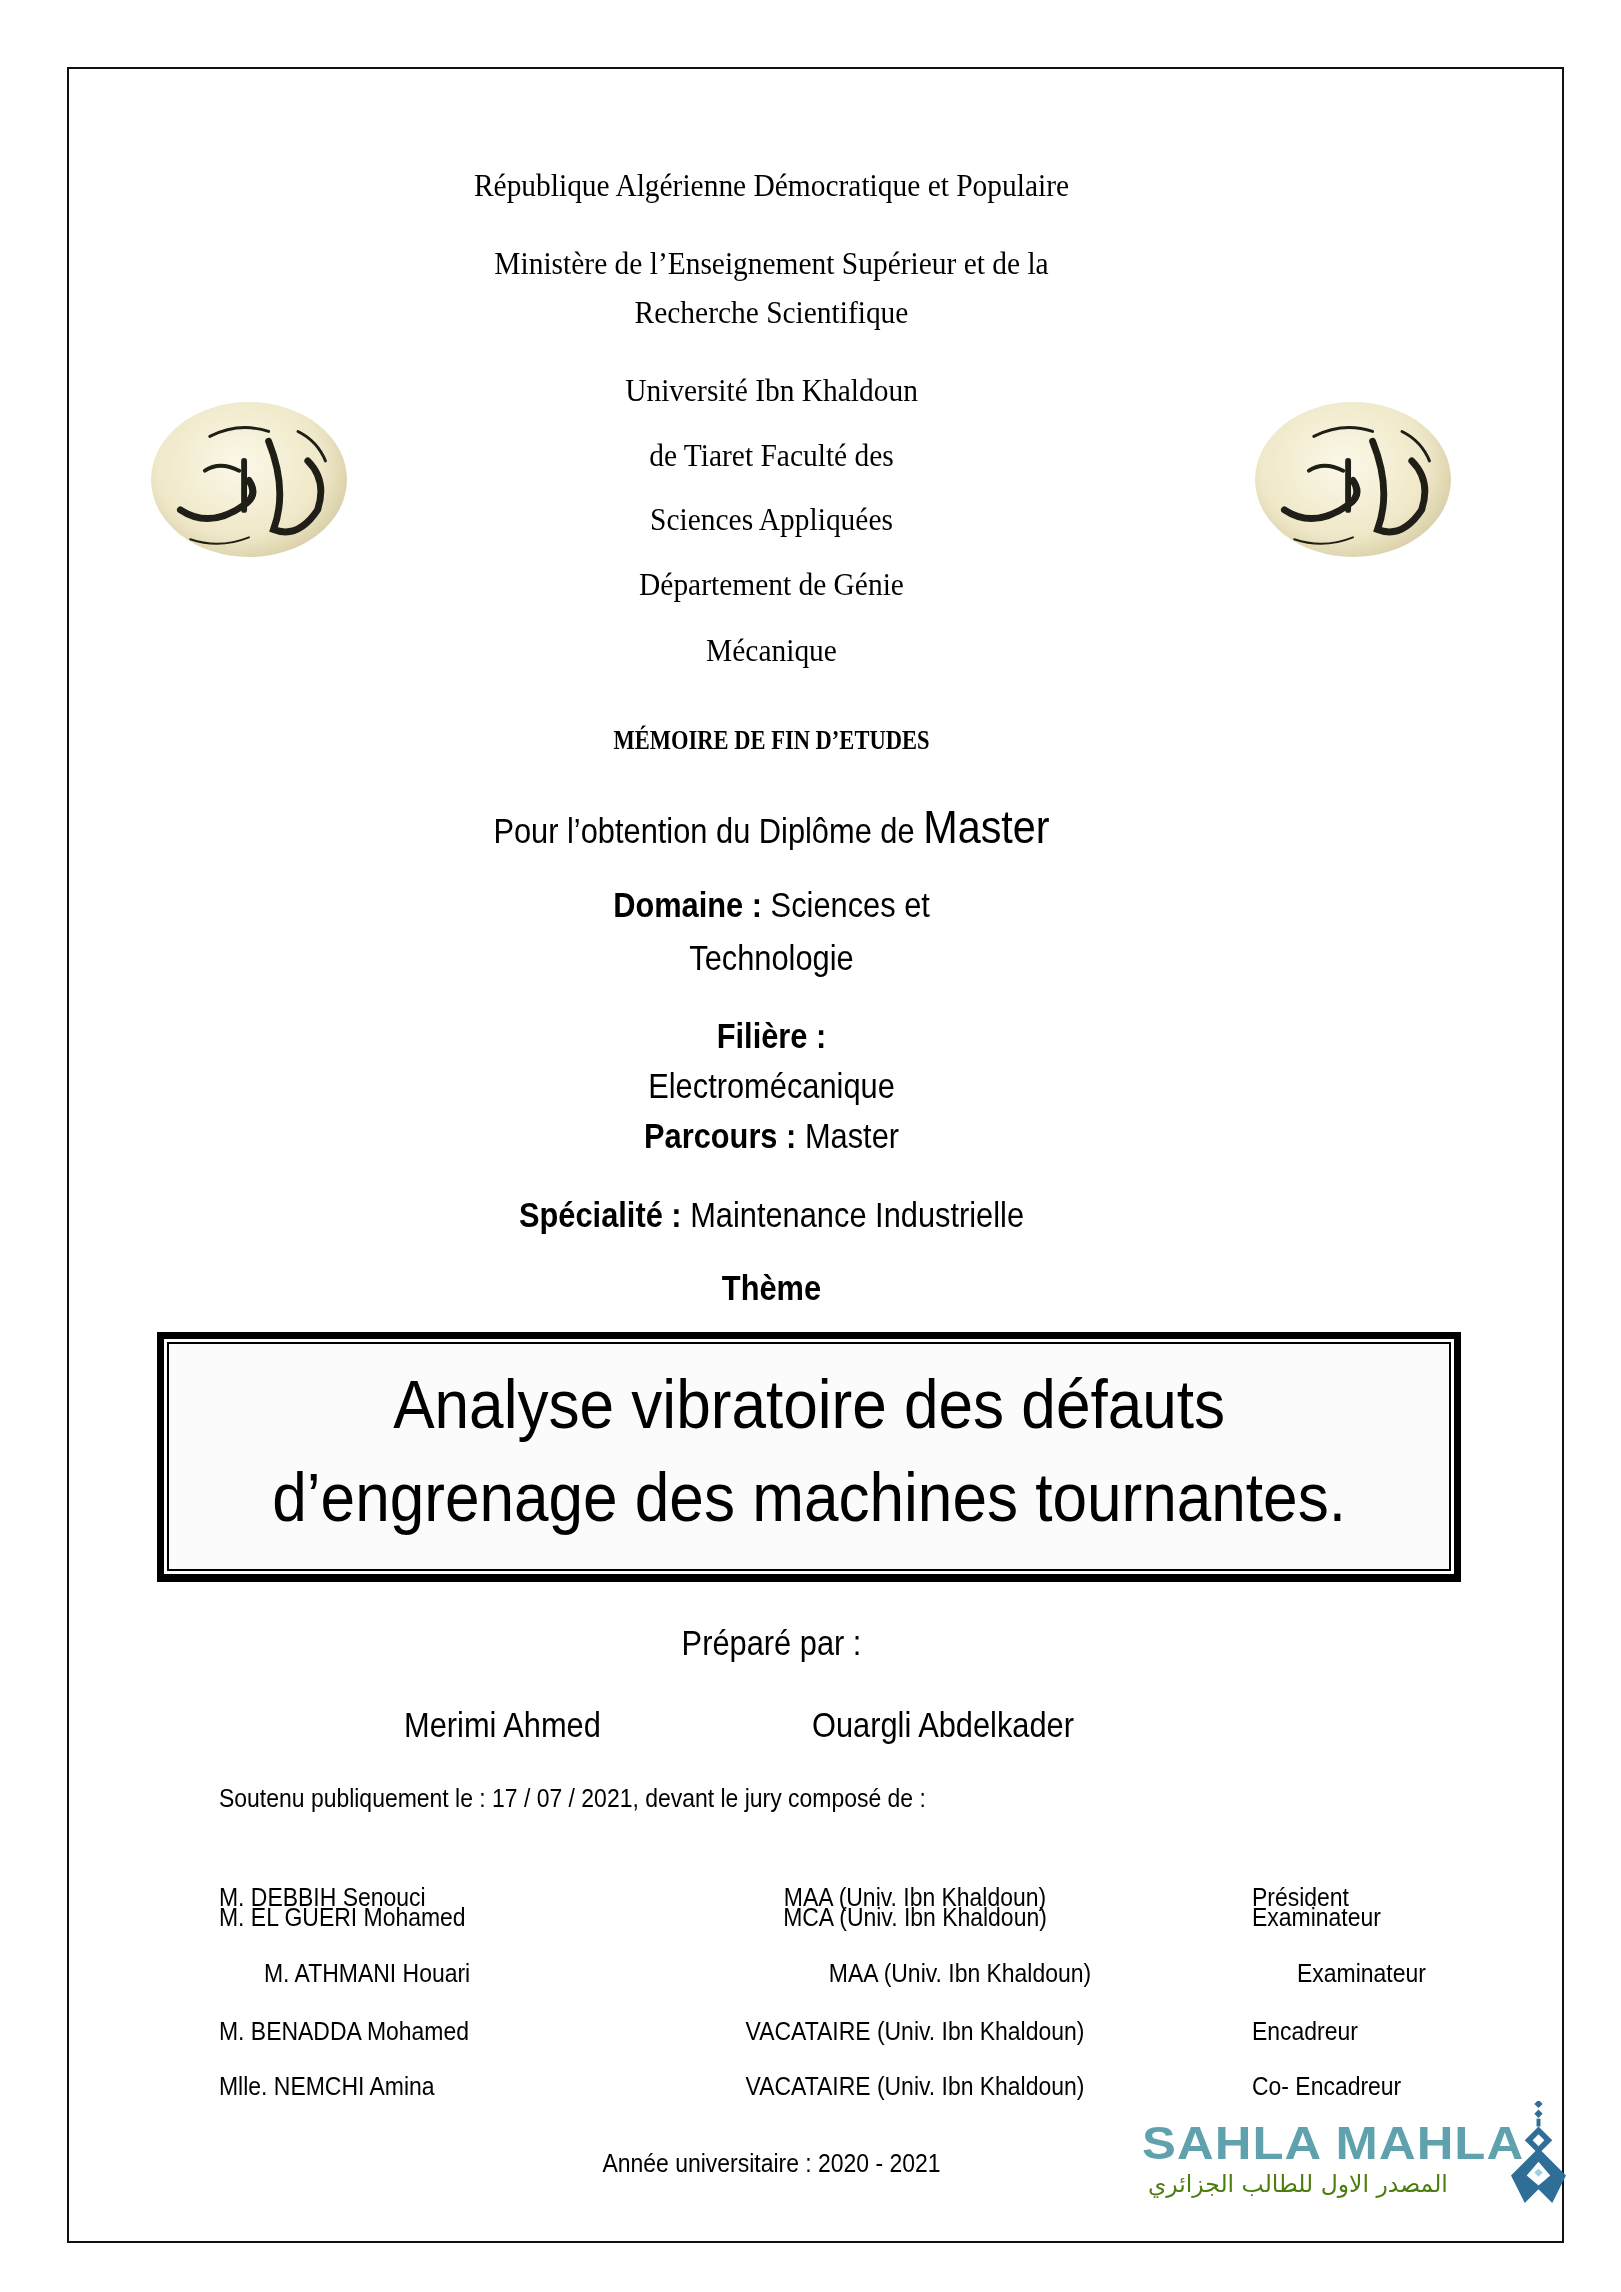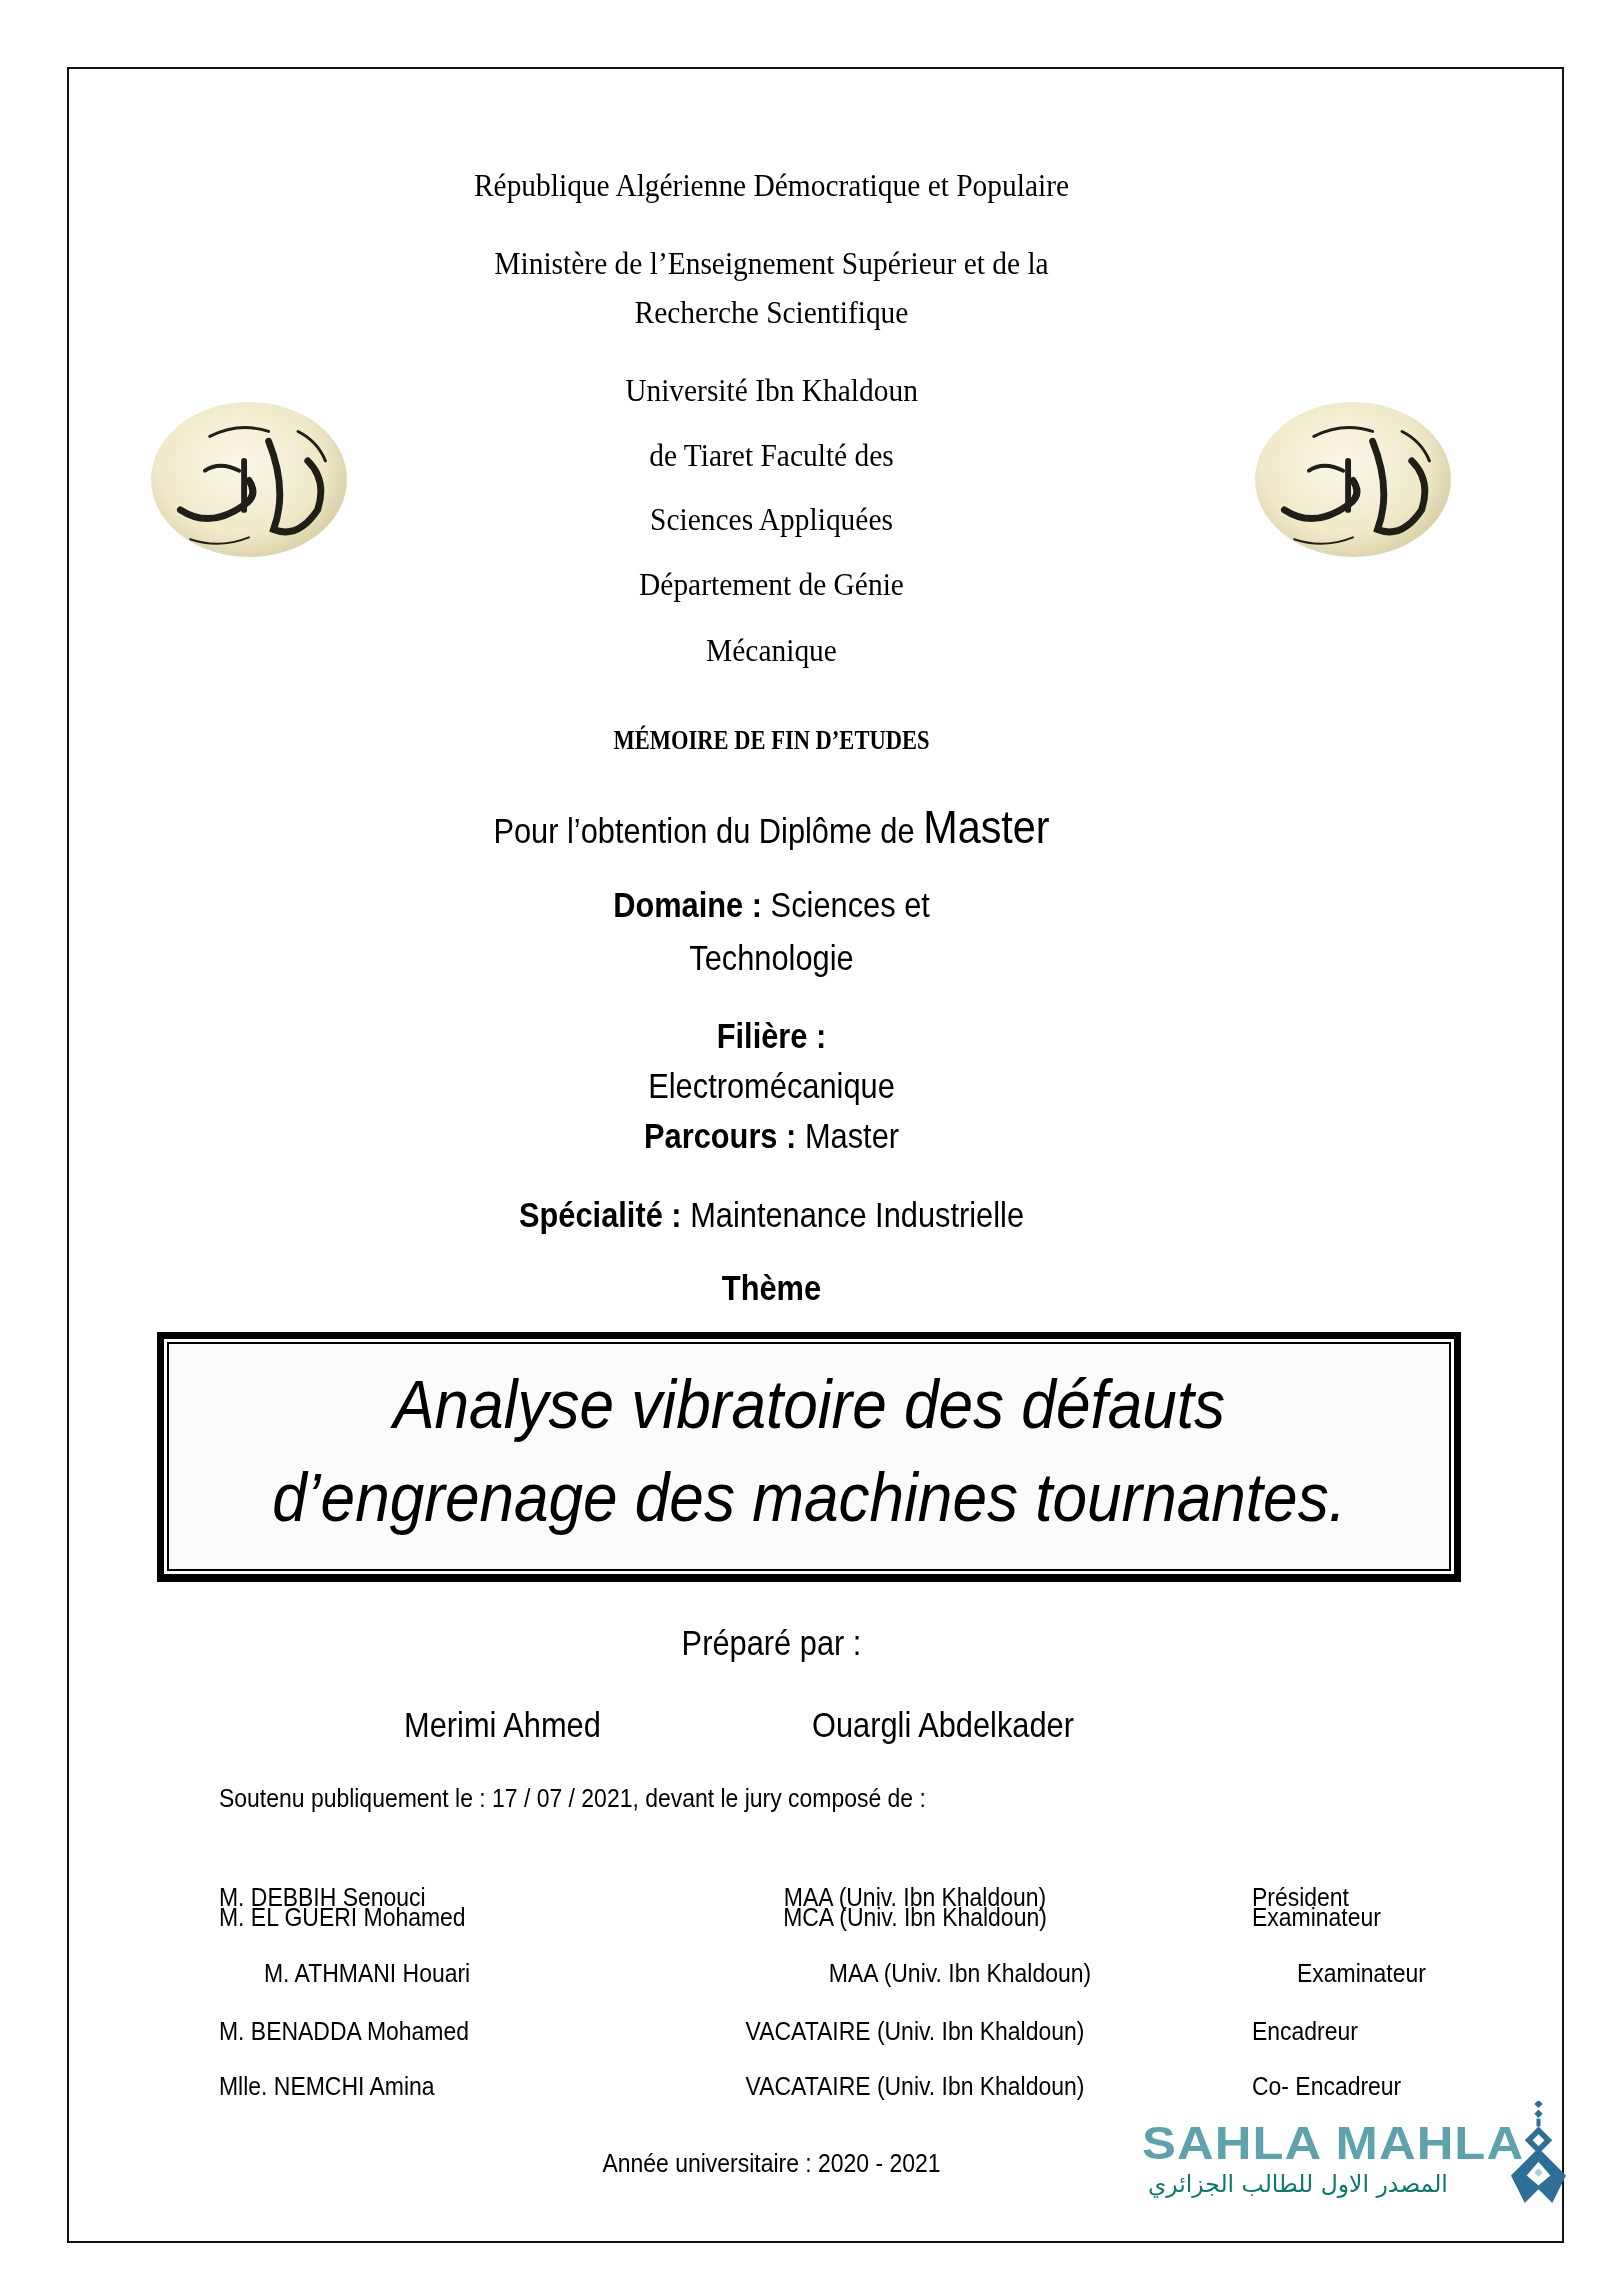--- a/index.html
+++ b/index.html
@@ -11,35 +11,35 @@
   .sans { font-family:"Liberation Sans", "DejaVu Sans", sans-serif; }
   .sans-c { font-family:"Liberation Sans", "DejaVu Sans", sans-serif; transform:scaleX(0.88); transform-origin:center; }
   .bold { font-weight:bold; }
 
   .logo { position:absolute; width:196px; height:155px; border-radius:50%;
           background:radial-gradient(ellipse at 45% 40%, #fbf8e8 0%, #efe8c8 55%, #cfc49a 85%, #b9ad82 100%);
           overflow:hidden; }
   .logo svg { width:100%; height:100%; }
 
   .title-box { position:absolute; left:157px; top:1332px; width:1304px; height:250px; box-sizing:border-box;
-               border:7.8px solid #000; border-bottom-width:8.8px;font-style:italic; }
+               border:7.8px solid #000; border-bottom-width:8.8px; }
   .title-box-inner { position:absolute; left:2.9px; top:2.9px; right:2.9px; bottom:2.9px; border:2px solid #000; background:#fbfbfb; }
   .title-line { position:absolute; left:0; right:0; text-align:center; font-family:"Liberation Sans","DejaVu Sans",sans-serif;
                 font-size:69px; transform:scaleX(0.9); transform-origin:center; white-space:nowrap; }
 
   .jury-row { position:absolute; left:219px; width:1255px; height:33px; font-family:"Liberation Sans","DejaVu Sans",sans-serif; font-size:25.5px; }
   .jury-row span { position:absolute; top:0; white-space:nowrap; transform:scaleX(0.9); transform-origin:left; }
   .jury-name { left:0; }
   .jury-grade { left:490px; width:412px; text-align:center; transform-origin:center !important; }
   .jury-role { left:1033px; }
 
   .sahla { position:absolute; left:1142px; top:2107px; width:421px; height:108px;text-align:center; }
   .sahla-text { position:absolute; left:0; top:7.8px; font-family:"Liberation Sans","DejaVu Sans",sans-serif; font-weight:bold;
                 font-size:47px; color:#5fa2ae; letter-spacing:1px; transform:scaleX(1.08); transform-origin:left; white-space:nowrap; }
-  .sahla-arabic { position:absolute; left:5.9px; top:63px; font-family:"DejaVu Sans", sans-serif; font-size:23.5px; color:#0f766e; white-space:nowrap; direction:rtl; }
+  .sahla-arabic { position:absolute; left:5.9px; top:63px; font-family:"DejaVu Sans", sans-serif; font-size:23.5px; color:#4d7c0f; white-space:nowrap; direction:rtl; }
   .sahla-emblem { position:absolute; left:365px; top:-5.9px; width:63px; height:104px; }
 </style>
 </head>
 <body>
 
 <div class="page-border"></div>
 
 <div class="logo" style="left:151px; top:402px;">
   <svg viewBox="0 0 200 158">
     <g fill="none" stroke="#1f1f17" stroke-linecap="round">

